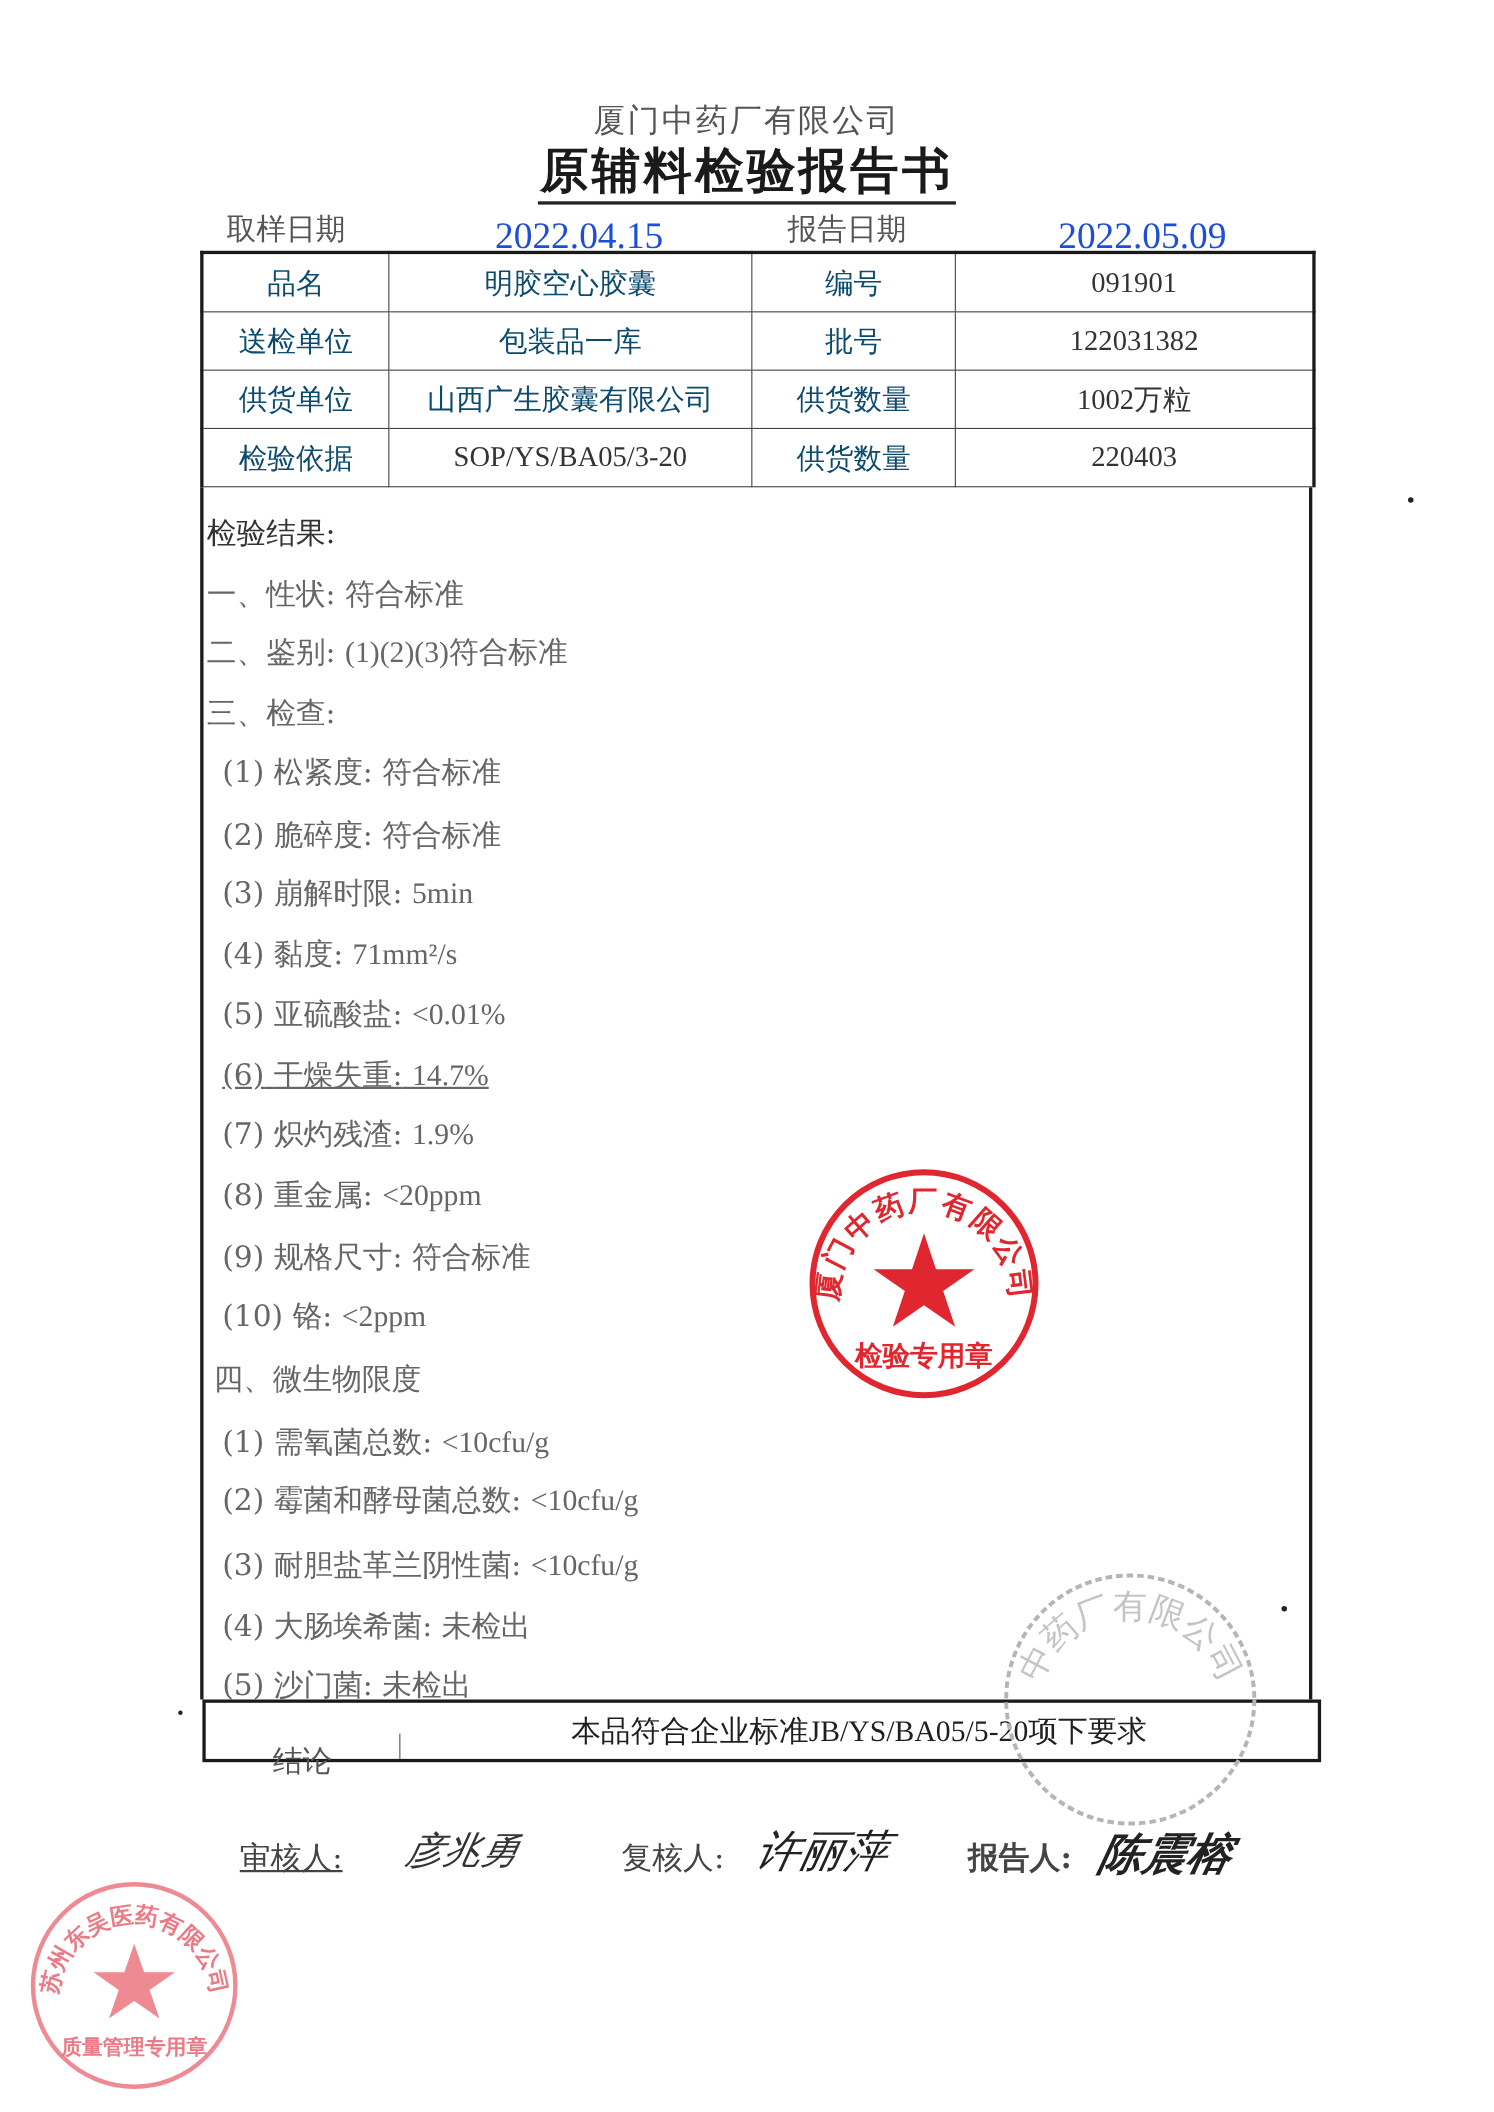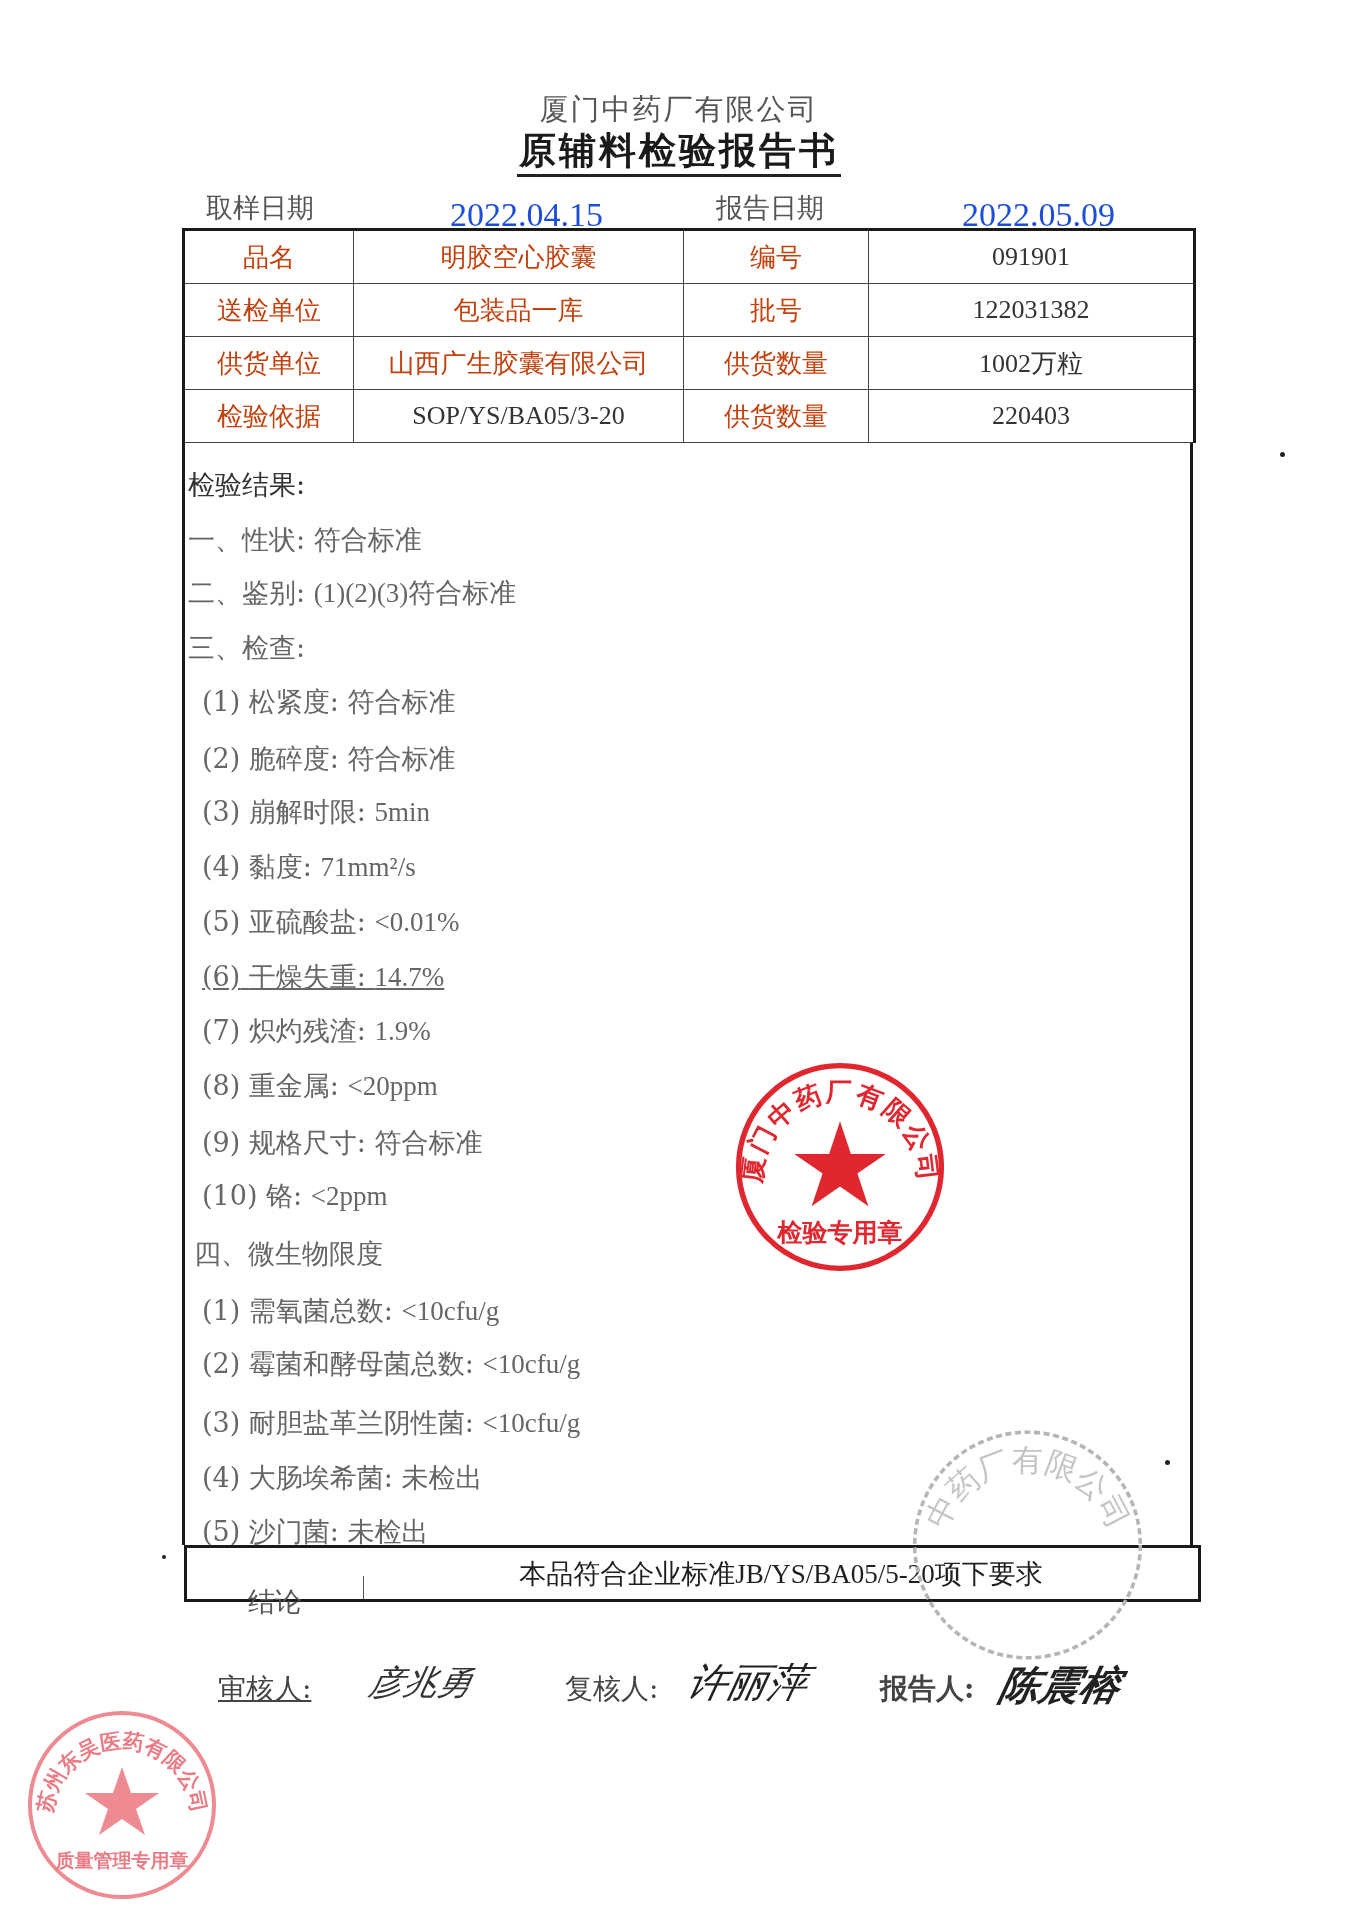--- a/index.html
+++ b/index.html
@@ -3,33 +3,33 @@
 <meta charset="utf-8">
 <style>
   html, body { margin:0; padding:0; }
   body {
     width:1358px; height:1920px; position:relative; overflow:hidden;
     background:#ffffff; color:#3a3a3a;
     font-family:"DejaVu Serif","Liberation Serif", serif;
   }
   .abs { position:absolute; }
   .company { left:0; width:1358px; top:90px; text-align:center; font-size:29px; color:#555; letter-spacing:2px; }
-  .title { left:0; width:1358px; top:126px; text-align:center; font-size:37px; font-weight:bold; color:#1a1a1a; letter-spacing:3px; }
+  .title { left:0; width:1358px; top:126px; text-align:center; font-size:44px; font-weight:bold; color:#1a1a1a; letter-spacing:3px; }
   .title span { border-bottom:3px solid #222; padding:0 2px 2px; }
   .meta { top:190px; font-size:27px; color:#555; }
   .meta-val { color:#1d4ed8; font-family:"Liberation Serif", serif; font-size:34px; }
 
   table.hdr {
     position:absolute; left:182px; top:228px; width:1011px;
     border-collapse:collapse; border:3px solid #1a1a1a; border-bottom:none;
     table-layout:fixed;
   }
   table.hdr td {
     height:52px; border:1.5px solid #444; text-align:center;
-    font-size:26px; color:#c2410c; padding:0;
+    font-size:26px; color:#0c4a6e; padding:0;
   }
   table.hdr td.v { color:#333; font-family:"Liberation Serif", serif; }
   table.hdr tr:first-child td { border-top:none; }
 
   .results-box {
     position:absolute; left:182px; top:443px; width:1011px; height:1102px;
     border-left:3px solid #1a1a1a; border-right:3px solid #1a1a1a;
     box-sizing:border-box;
   }
   .line { position:absolute; font-size:27px; color:#666; white-space:nowrap; }

